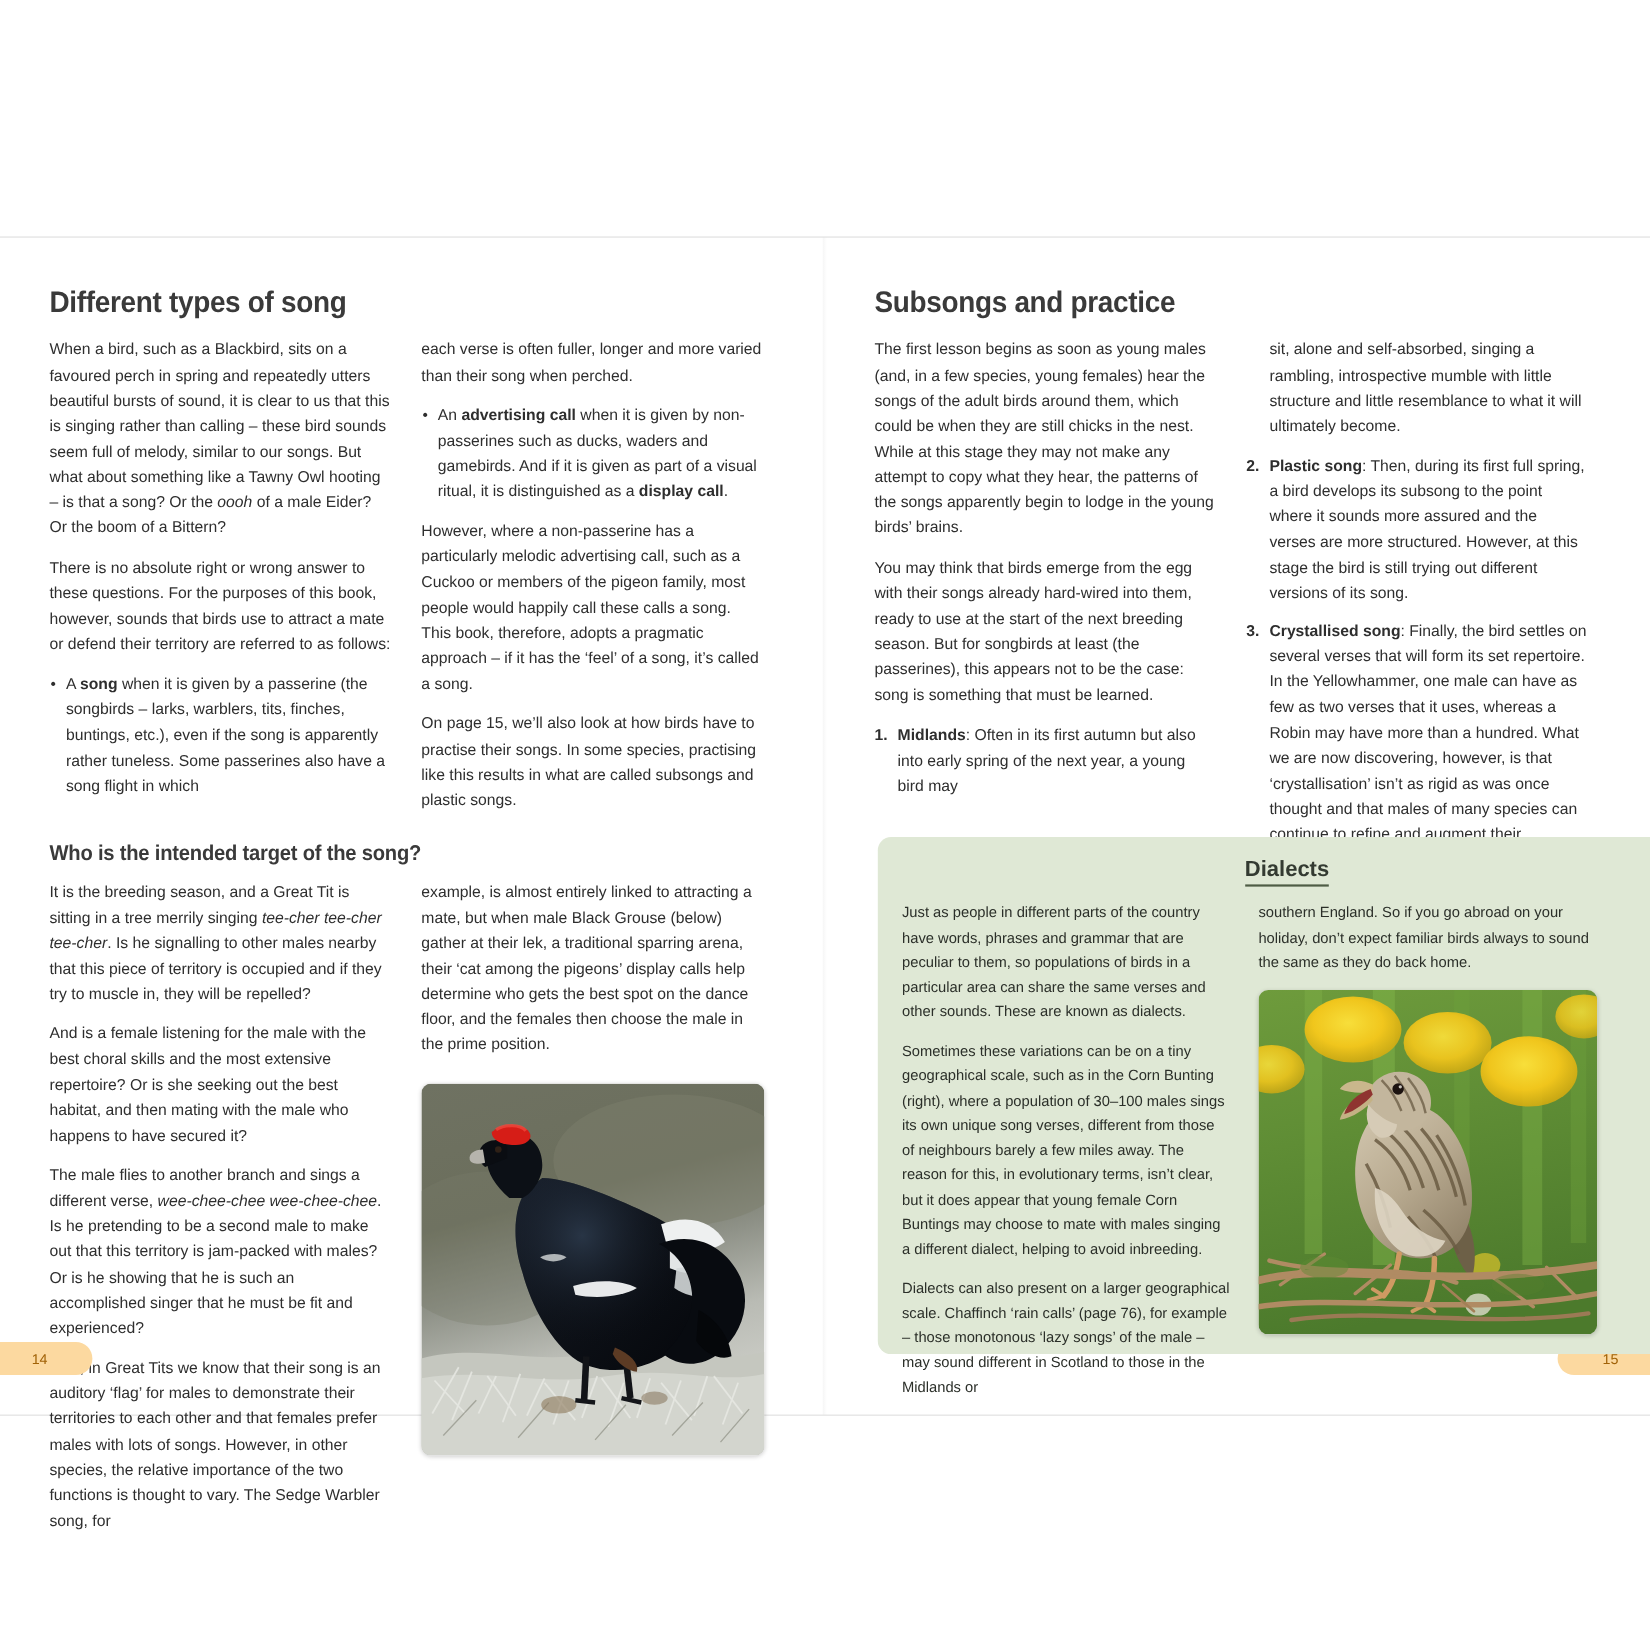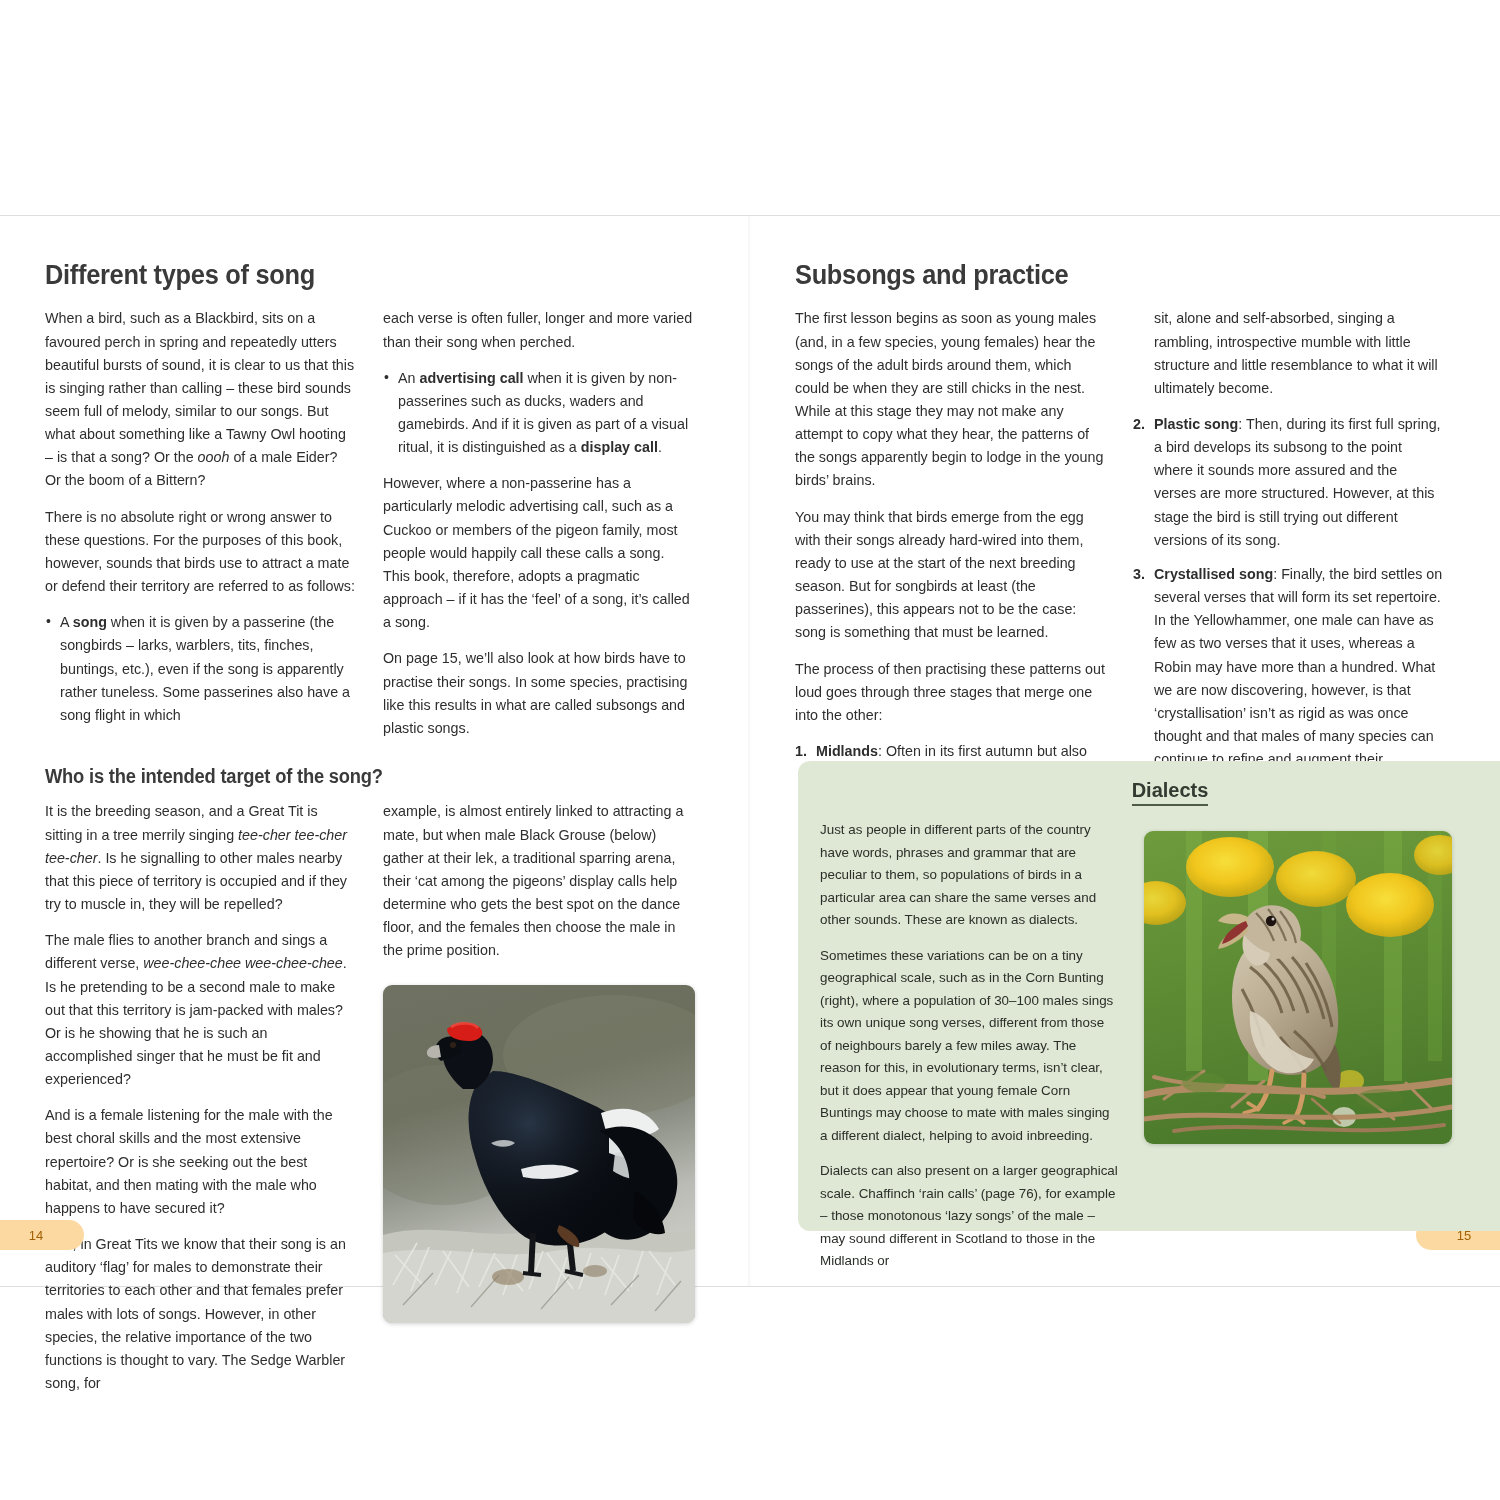--- a/index.html
+++ b/index.html
@@ -231,22 +231,22 @@
         <p class="body">However, where a non-passerine has a particularly melodic advertising call, such as a Cuckoo or members of the pigeon family, most people would happily call these calls a song. This book, therefore, adopts a pragmatic approach – if it has the ‘feel’ of a song, it’s called a song.</p>
         <p class="body">On page 15, we’ll also look at how birds have to practise their songs. In some species, practising like this results in what are called subsongs and plastic songs.</p>
       </div>
     </div>
 
     <h2 class="sub-title">Who is the intended target of the song?</h2>
 
     <div class="cols">
       <div class="col">
         <p class="body"><span>It is the breeding season, and a Great Tit is sitting in a tree merrily singing </span><i>tee-cher tee-cher tee-cher</i><span>. Is he signalling to other males nearby that this piece of territory is occupied and if they try to muscle in, they will be repelled?</span></p>
+        <p class="body">And is a female listening for the male with the best choral skills and the most extensive repertoire? Or is she seeking out the best habitat, and then mating with the male who happens to have secured it?</p>
         <p class="body"><span>The male flies to another branch and sings a different verse, </span><i>wee-chee-chee wee-chee-chee</i><span>. Is he pretending to be a second male to make out that this territory is jam-packed with males? Or is he showing that he is such an accomplished singer that he must be fit and experienced?</span></p>
-        <p class="body">And is a female listening for the male with the best choral skills and the most extensive repertoire? Or is she seeking out the best habitat, and then mating with the male who happens to have secured it?</p>
         <p class="body">Well, in Great Tits we know that their song is an auditory ‘flag’ for males to demonstrate their territories to each other and that females prefer males with lots of songs. However, in other species, the relative importance of the two functions is thought to vary. The Sedge Warbler song, for</p>
       </div>
 
       <div class="col">
         <p class="body">example, is almost entirely linked to attracting a mate, but when male Black Grouse (below) gather at their lek, a traditional sparring arena, their ‘cat among the pigeons’ display calls help determine who gets the best spot on the dance floor, and the females then choose the male in the prime position.</p>
 
         <div class="photo photo-grouse">
           <svg viewBox="0 0 312 338" preserveAspectRatio="xMidYMid slice">
             <defs>
               <linearGradient id="gr-bg" x1="0" y1="0" x2="0.25" y2="1">
@@ -348,21 +348,20 @@
   </div>
 
   <div class="page page-right">
 
     <h1 class="section-title">Subsongs and practice</h1>
 
     <div class="cols">
       <div class="col">
         <p class="body">The first lesson begins as soon as young males (and, in a few species, young females) hear the songs of the adult birds around them, which could be when they are still chicks in the nest. While at this stage they may not make any attempt to copy what they hear, the patterns of the songs apparently begin to lodge in the young birds’ brains.</p>
         <p class="body">You may think that birds emerge from the egg with their songs already hard-wired into them, ready to use at the start of the next breeding season. But for songbirds at least (the passerines), this appears not to be the case: song is something that must be learned.</p>
-        <p class="body">The process of then practising these patterns out loud goes through three stages that merge one into the other:</p>
         <ol class="numlist">
           <li><span class="num">1.</span><b>Midlands</b><span>: Often in its first autumn but also into early spring of the next year, a young bird may</span></li>
         </ol>
       </div>
 
       <div class="col">
         <p class="body" style="padding-left:21px;">sit, alone and self-absorbed, singing a rambling, introspective mumble with little structure and little resemblance to what it will ultimately become.</p>
         <ol class="numlist">
           <li><span class="num">2.</span><b>Plastic song</b><span>: Then, during its first full spring, a bird develops its subsong to the point where it sounds more assured and the verses are more structured. However, at this stage the bird is still trying out different versions of its song.</span></li>
           <li><span class="num">3.</span><b>Crystallised song</b><span>: Finally, the bird settles on several verses that will form its set repertoire. In the Yellowhammer, one male can have as few as two verses that it uses, whereas a Robin may have more than a hundred. What we are now discovering, however, is that ‘crystallisation’ isn’t as rigid as was once thought and that males of many species can continue to refine and augment their repertoire as they get older and more experienced.</span></li>
@@ -379,20 +378,21 @@
     <div class="dialect-title">
       <span>Dialects</span>
     </div>
     <div class="dialect-cols">
       <div class="dialect-col-left">
         <p class="body">Just as people in different parts of the country have words, phrases and grammar that are peculiar to them, so populations of birds in a particular area can share the same verses and other sounds. These are known as dialects.</p>
         <p class="body">Sometimes these variations can be on a tiny geographical scale, such as in the Corn Bunting (right), where a population of 30–100 males sings its own unique song verses, different from those of neighbours barely a few miles away. The reason for this, in evolutionary terms, isn’t clear, but it does appear that young female Corn Buntings may choose to mate with males singing a different dialect, helping to avoid inbreeding.</p>
         <p class="body">Dialects can also present on a larger geographical scale. Chaffinch ‘rain calls’ (page 76), for example – those monotonous ‘lazy songs’ of the male – may sound different in Scotland to those in the Midlands or</p>
       </div>
       <div class="dialect-col-right">
+        <p class="body">southern England. So if you go abroad on your holiday, don’t expect familiar birds always to sound the same as they do back home.</p>
 
         <div class="photo photo-bunting">
           <svg viewBox="0 0 308 313" preserveAspectRatio="xMidYMid slice">
             <defs>
               <linearGradient id="cb-bg" x1="0" y1="0" x2="0.2" y2="1">
                 <stop offset="0%" stop-color="#6e9b3c"></stop>
                 <stop offset="45%" stop-color="#5f8d35"></stop>
                 <stop offset="100%" stop-color="#4c7a2c"></stop>
               </linearGradient>
               <radialGradient id="cb-dand" cx="0.45" cy="0.4" r="0.6">

